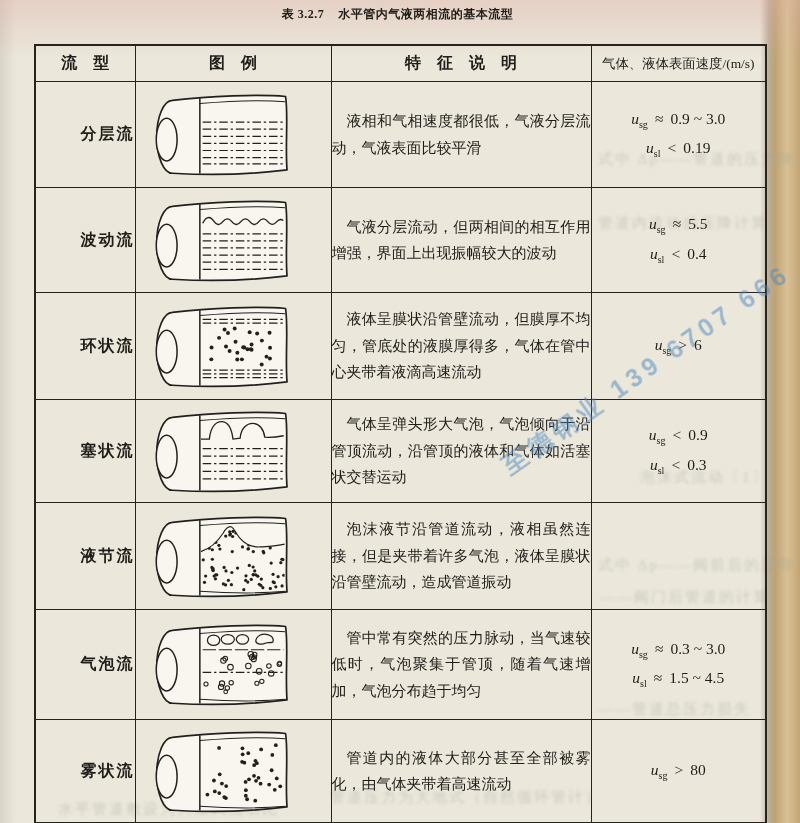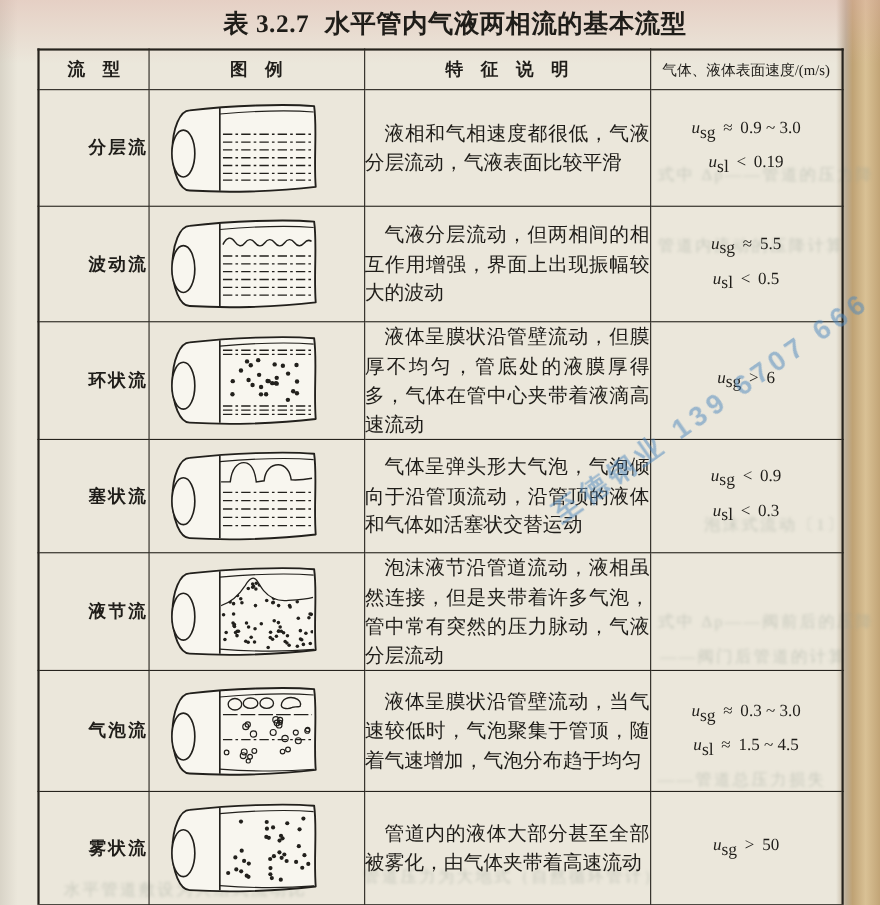--- a/index.html
+++ b/index.html
@@ -7,37 +7,37 @@
     width:800px;height:823px;position:relative;overflow:hidden;
     font-family:"Liberation Serif","DejaVu Serif",serif;color:#1f1d19;
     background:
       linear-gradient(180deg, rgba(222,176,166,.42) 0px, rgba(222,176,166,0) 58px),
       linear-gradient(90deg, rgba(120,110,95,.16) 0px, rgba(120,110,95,0) 16px),
       linear-gradient(90deg, rgba(139,115,82,0) 760px, rgba(139,115,82,.5) 769px, #bfa274 775px, #d9c195 787px, #c2a577 800px),
       #ebe7db;
   }
   .ghost{position:absolute;z-index:1;color:#99a294;opacity:.40;filter:blur(1.6px);
          font-size:15px;letter-spacing:2px;white-space:nowrap;pointer-events:none}
-  .title{position:absolute;z-index:2;top:6px;left:48px;width:731px;text-align:center;
-         font-size:23px;font-weight:bold;letter-spacing:.5px}
+  .title{position:absolute;z-index:2;top:6px;left:32px;width:731px;text-align:center;
+         font-size:12px;font-weight:bold;letter-spacing:.5px}
   .title .tno{margin-right:14px}
   table.flow{position:absolute;z-index:2;top:44px;left:34px;width:731px;
              border-collapse:collapse;table-layout:fixed;background:transparent;
              border:2.2px solid #26231d;border-bottom-width:3px}
   table.flow th,table.flow td{border:1.6px solid #26231d;padding:0;background:transparent}
   thead th{height:35px;font-weight:bold;font-size:16px;text-align:center}
   th.col-velocity{font-size:13.4px;font-weight:normal}
   td.c-type{text-align:right;font-size:16px;font-weight:bold;letter-spacing:2px;vertical-align:middle}
   td.c-illu{text-align:center;vertical-align:middle}
-  td.c-desc{font-size:18px;line-height:26.5px;padding:3px 11px;vertical-align:middle;
+  td.c-desc{font-size:15px;line-height:26.5px;padding:3px 11px;vertical-align:middle;
             text-align:justify;text-justify:inter-character;text-indent:1em}
   td.c-vel{text-align:center;vertical-align:middle;font-size:15.5px}
   .vel-line{margin:9px 0;white-space:nowrap}
   .vel-line i{font-style:italic}
-  .vel-line sub{font-size:16px}
+  .vel-line sub{font-size:10px}
   .vel-line .rel{padding:0 7px}
   .watermark{position:absolute;z-index:3;left:505px;top:452px;transform:rotate(-35deg);
              transform-origin:left center;color:rgba(74,133,190,.5);font-size:25px;
              font-weight:bold;letter-spacing:5px;white-space:nowrap;filter:blur(.4px);
              pointer-events:none;font-family:"Liberation Sans","DejaVu Sans",sans-serif}
 </style>
 </head>
 <body>
 
 <div class="title">
@@ -106,21 +106,21 @@
               <line x1="63" y1="52.5" x2="148.5" y2="52.5" stroke="#22201c" stroke-width="1.3" stroke-dasharray="9 3 2.5 3"></line>
               <line x1="63" y1="60" x2="148.5" y2="60" stroke="#22201c" stroke-width="1.3" stroke-dasharray="9 3 2.5 3"></line>
               <line x1="63" y1="67.5" x2="148.5" y2="67.5" stroke="#22201c" stroke-width="1.3" stroke-dasharray="9 3 2.5 3"></line>
               <line x1="63" y1="75" x2="148.5" y2="75" stroke="#22201c" stroke-width="1.3" stroke-dasharray="9 3 2.5 3"></line>
               <line x1="63" y1="82.5" x2="148.5" y2="82.5" stroke="#22201c" stroke-width="1.3" stroke-dasharray="9 3 2.5 3"></line>
             </g>
           </svg></td>
         <td class="c-desc">气液分层流动，但两相间的相互作用增强，界面上出现振幅较大的波动</td>
         <td class="c-vel">
           <div class="vel-line"><i>u</i><sub>sg</sub><span class="rel">≈</span><span>5.5</span></div>
-          <div class="vel-line"><i>u</i><sub>sl</sub><span class="rel">&lt;</span><span>0.5</span></div>
+          <div class="vel-line"><i>u</i><sub>sl</sub><span class="rel">&lt;</span><span>0.4</span></div>
         </td>
       </tr>
       <tr style="height: 107px;">
         <td class="c-type">环状流</td>
         <td class="c-illu"><svg viewBox="0 0 190 100" width="180" height="95">
             <defs>
               <clipPath id="cc-annular">
                 <rect x="61.2" y="13" width="88.6" height="79"></rect>
               </clipPath>
             </defs>
@@ -304,21 +304,21 @@
                 <circle cx="105.8" cy="30.1" r="1.7" fill="#22201c"></circle>
                 <circle cx="116.2" cy="63.2" r="1.7" fill="#22201c"></circle>
                 <circle cx="72.0" cy="23.4" r="1.7" fill="#22201c"></circle>
                 <circle cx="146.6" cy="55.0" r="1.7" fill="#22201c"></circle>
                 <circle cx="139.0" cy="31.4" r="1.7" fill="#22201c"></circle>
               </g>
               <path d="M61,47 C70,44 79,36 84.5,27.5 C87.5,22.5 90.5,19.5 93.5,21 C96.5,22.5 97.5,27 102,32.5 C107.5,39 116,42.5 124,42 C132,41.5 142,41 149.5,39" fill="none" stroke="#22201c" stroke-width="1.2"></path>
             </g>
             <path d="M60,88.7 C95,91.3 125,91 150.5,88.9" fill="none" stroke="#22201c" stroke-width="1.1"></path>
           </svg></td>
-        <td class="c-desc">泡沫液节沿管道流动，液相虽然连接，但是夹带着许多气泡，管中常有突然的压力脉动，气液分层流动</td>
+        <td class="c-desc">泡沫液节沿管道流动，液相虽然连接，但是夹带着许多气泡，液体呈膜状沿管壁流动，造成管道振动</td>
         <td class="c-vel"></td>
       </tr>
       <tr style="height: 110px;">
         <td class="c-type">气泡流</td>
         <td class="c-illu"><svg viewBox="0 0 190 100" width="180" height="95">
             <defs>
               <clipPath id="cc-bubble">
                 <rect x="61.2" y="13" width="88.6" height="79"></rect>
               </clipPath>
             </defs>
@@ -351,21 +351,21 @@
               <circle cx="113.8" cy="41.3" r="3.0" fill="none" stroke="#22201c" stroke-width="1.1"></circle>
               <circle cx="92.3" cy="55.0" r="3.0" fill="none" stroke="#22201c" stroke-width="1.1"></circle>
               <circle cx="84.9" cy="48.0" r="2.9" fill="none" stroke="#22201c" stroke-width="1.1"></circle>
               <circle cx="87.3" cy="80.9" r="2.0" fill="none" stroke="#22201c" stroke-width="1.1"></circle>
               <circle cx="93.1" cy="71.3" r="2.3" fill="none" stroke="#22201c" stroke-width="1.1"></circle>
               <circle cx="117.9" cy="44.1" r="2.1" fill="none" stroke="#22201c" stroke-width="1.1"></circle>
               <line x1="63" y1="60.5" x2="148.5" y2="60.5" stroke="#22201c" stroke-width="1.3" stroke-dasharray="9 3 2.5 3"></line>
             </g>
             <path d="M60,88.7 C95,91.3 125,91 150.5,88.9" fill="none" stroke="#22201c" stroke-width="1.1"></path>
           </svg></td>
-        <td class="c-desc">液体呈膜状沿管壁流动，当气速较低时，气泡聚集于管顶，随着气速增加，气泡分布趋于均匀</td>
+        <td class="c-desc">管中常有突然的压力脉动，当气速较低时，气泡聚集于管顶，随着气速增加，气泡分布趋于均匀</td>
         <td class="c-vel">
           <div class="vel-line"><i>u</i><sub>sg</sub><span class="rel">≈</span><span>0.3 ~ 3.0</span></div>
           <div class="vel-line"><i>u</i><sub>sl</sub><span class="rel">≈</span><span>1.5 ~ 4.5</span></div>
         </td>
       </tr>
       <tr style="height: 104px; font-family: Liberation Serif, serif;">
         <td class="c-type">雾状流</td>
         <td class="c-illu"><svg viewBox="0 0 190 100" width="180" height="95">
             <defs>
               <clipPath id="cc-mist">
@@ -411,21 +411,21 @@
               <circle cx="124.7" cy="28.8" r="2" fill="#22201c"></circle>
               <circle cx="119.3" cy="62.0" r="2" fill="#22201c"></circle>
               <circle cx="144.9" cy="67.8" r="2" fill="#22201c"></circle>
               <circle cx="139.1" cy="71.5" r="2" fill="#22201c"></circle>
               <circle cx="83.3" cy="64.9" r="2" fill="#22201c"></circle>
             </g>
             <path d="M60,88.7 C95,91.3 125,91 150.5,88.9" fill="none" stroke="#22201c" stroke-width="1.1"></path>
           </svg></td>
         <td class="c-desc">管道内的液体大部分甚至全部被雾化，由气体夹带着高速流动</td>
         <td class="c-vel">
-          <div class="vel-line"><i>u</i><sub>sg</sub><span class="rel">&gt;</span><span>50</span></div>
+          <div class="vel-line"><i>u</i><sub>sg</sub><span class="rel">&gt;</span><span>80</span></div>
         </td>
       </tr>
     </tbody>
 </table>
 
 <div class="watermark">至德钢业 139 6707 666</div>
 
 <div class="ghost" style="left: 598px; top: 150px;">式中 Δp——管道的压力降</div>
 <div class="ghost" style="left: 598px; top: 214px;">管道内流动的压降计算</div>
 <div class="ghost" style="left: 640px; top: 468px;">泡沫式流动〔1〕</div>

